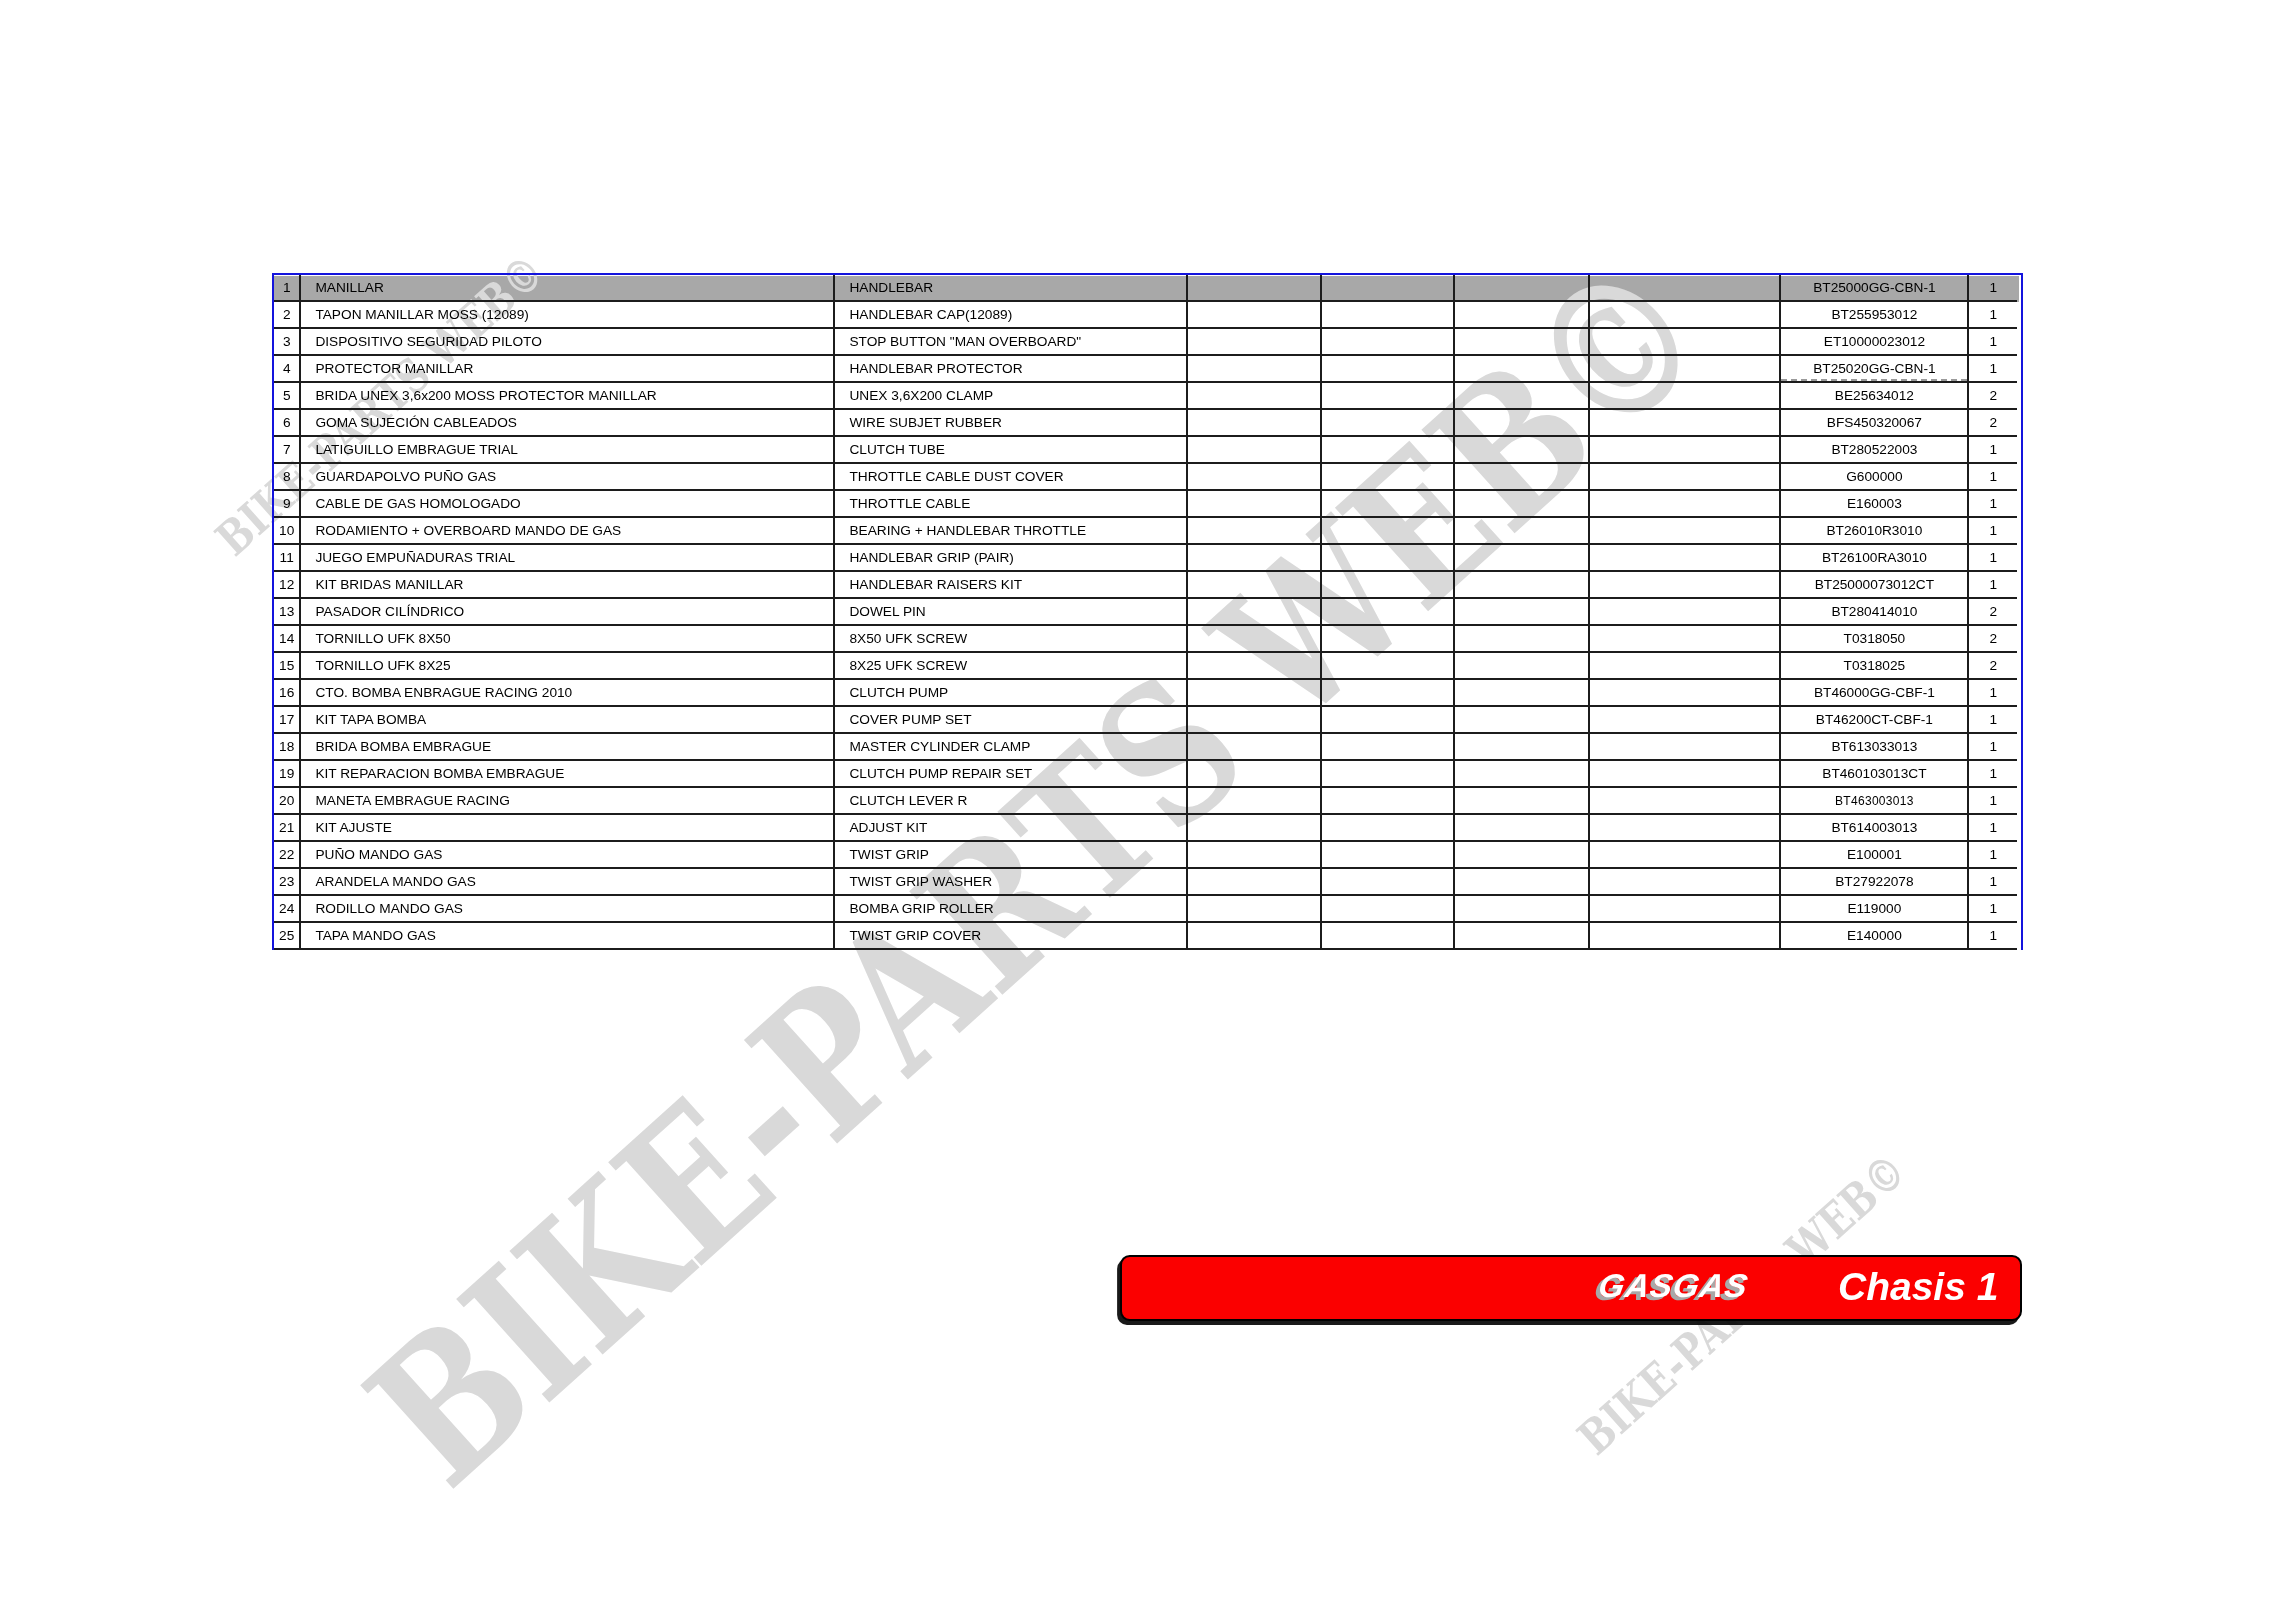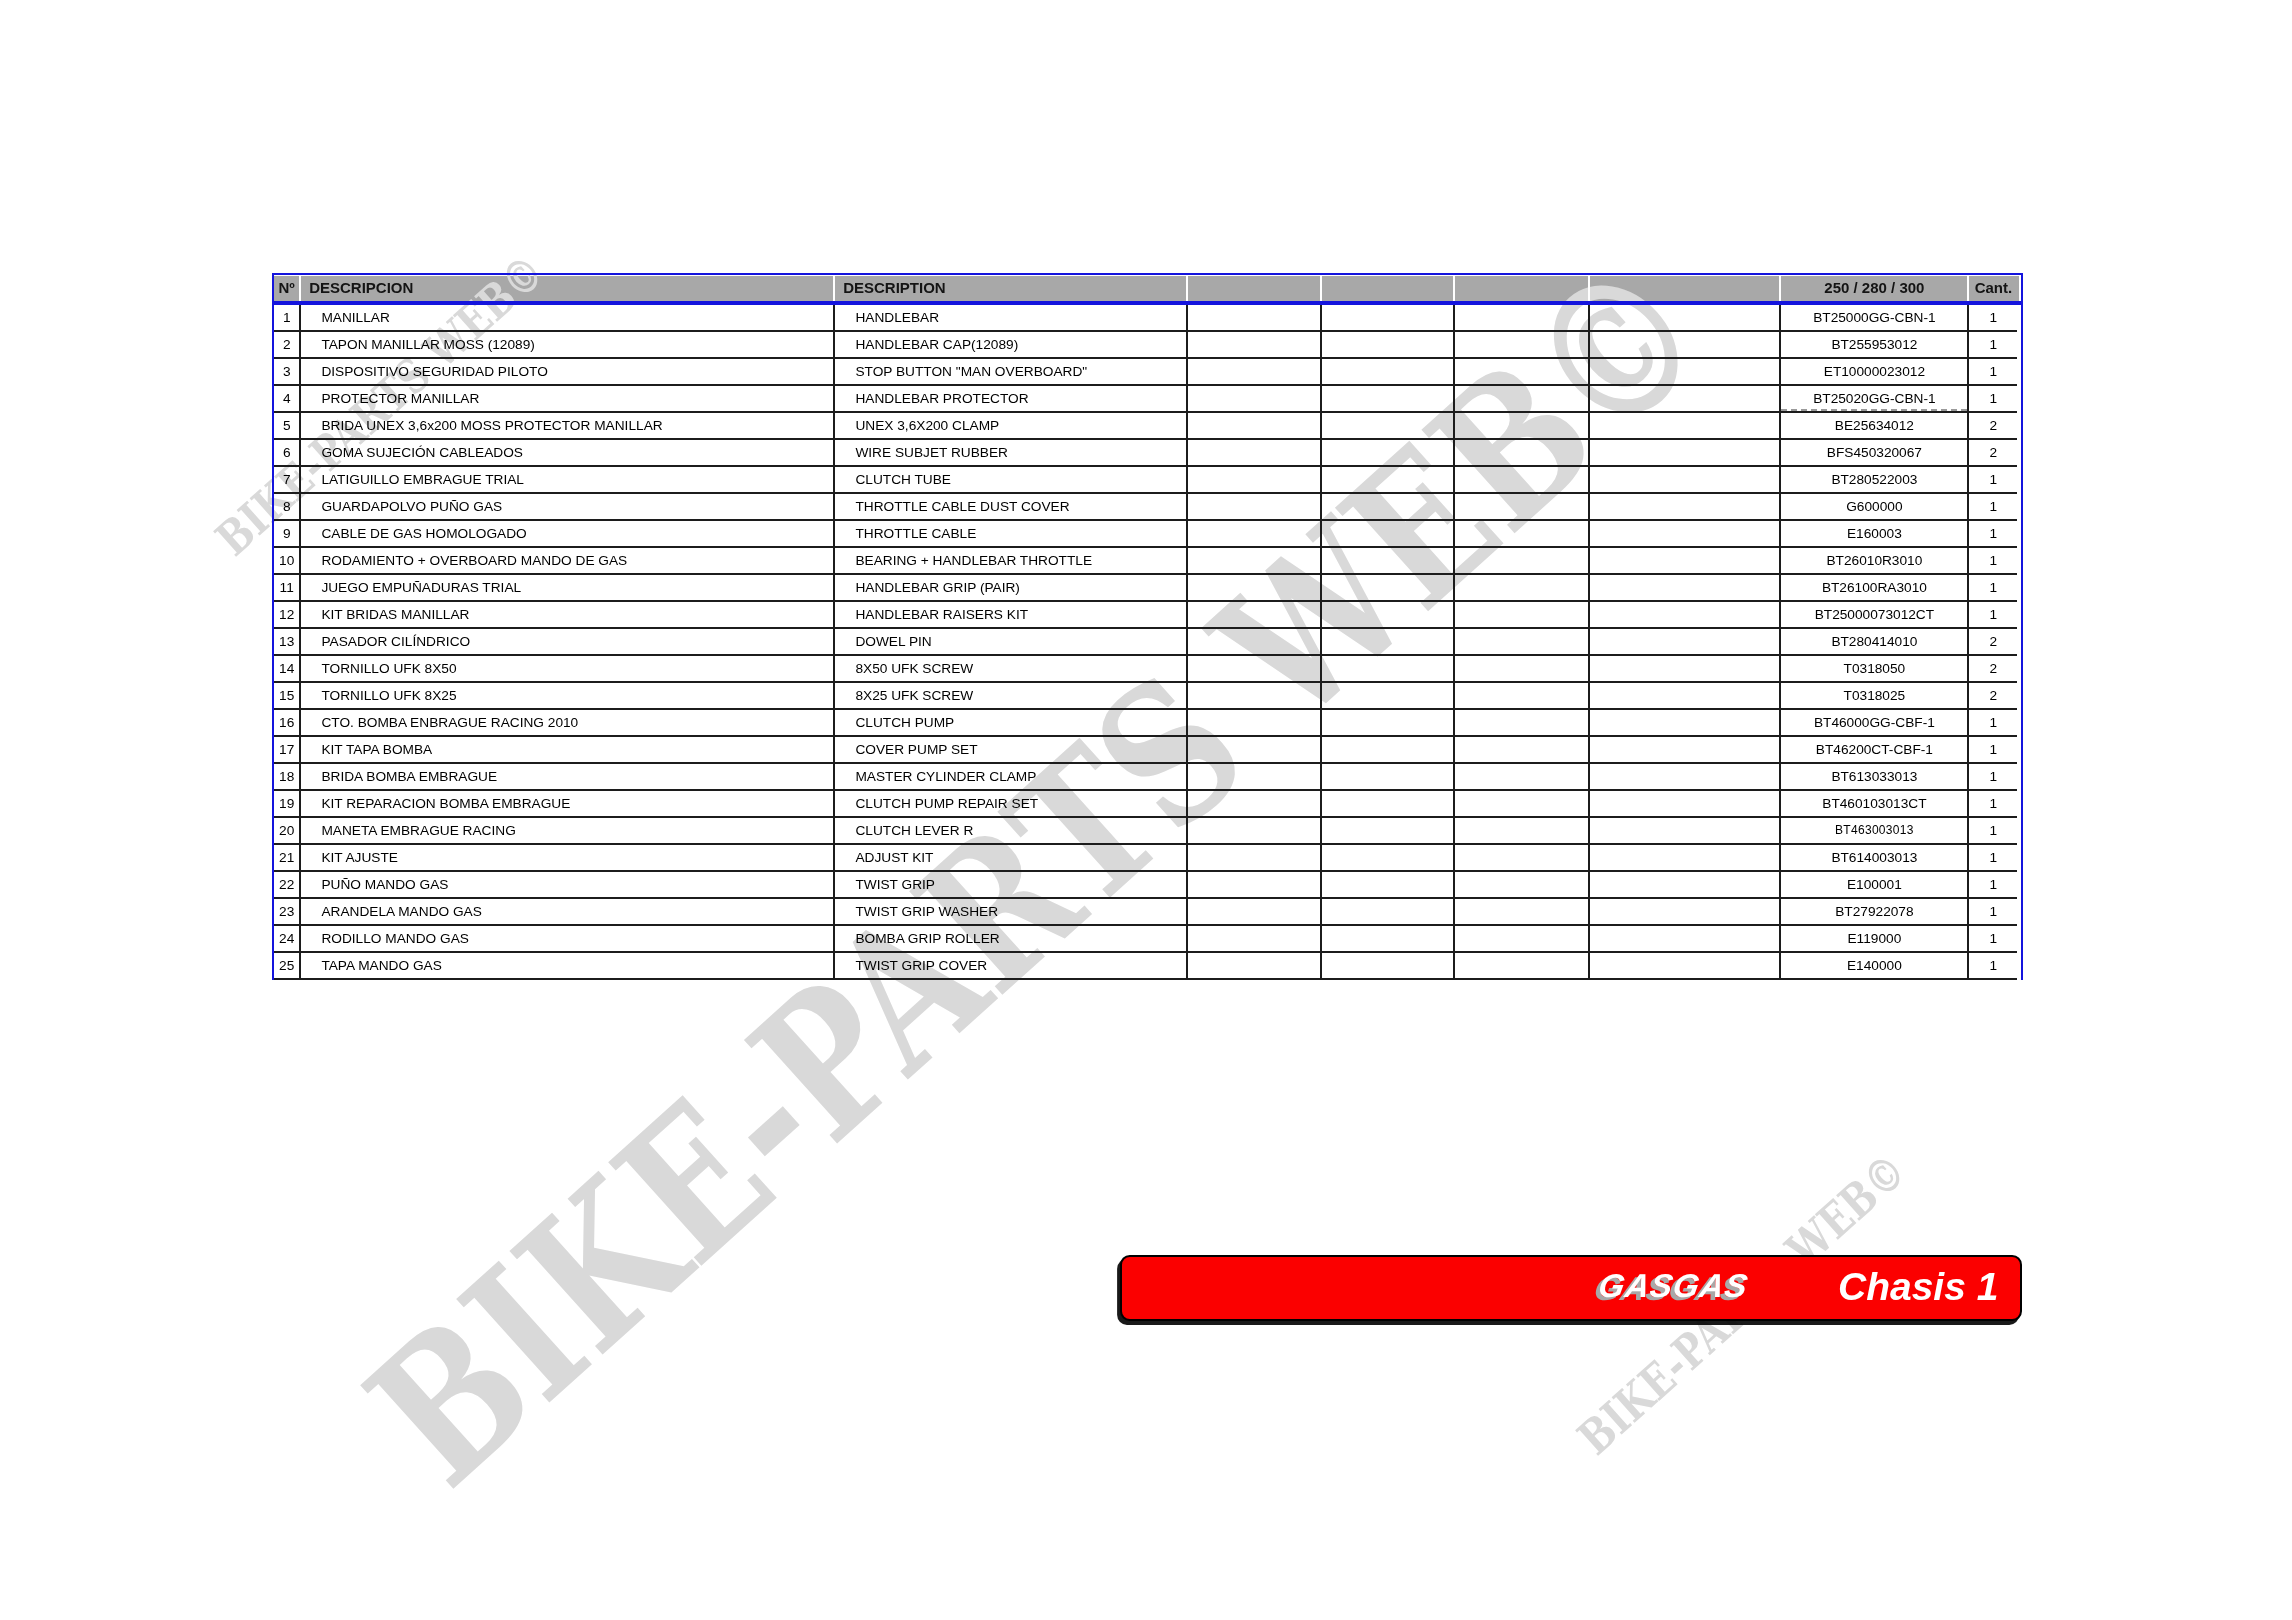--- a/index.html
+++ b/index.html
@@ -82,21 +82,21 @@
     position:relative;
     display:flex; align-items:center;
     box-sizing:border-box;
     border-right:2px solid #1c1c1c;
     border-bottom:2px solid #1c1c1c;
     font-size:13.7px; color:#000;
     overflow:hidden;
     white-space:nowrap;
   }
   .trow .c:last-child { border-right:none; }
-  .c.left { padding-left:20px; }
+  .c.left { padding-left:14px; }
   .c-part { font-size:13.2px; }
   .c-part.part-big { font-size:12px; letter-spacing:0.3px; }
   .c-part.artifact-dash::after {
     content:"";
     position:absolute; left:0; right:0; bottom:0;
     border-bottom:2px dashed #9a9a9a;
   }
 
   
   .banner {
@@ -134,31 +134,20 @@
 
 <div class="page">
 
   <div class="header-bg"></div>
 
   <div class="wm wm-big">BIKE-PARTS WEB©</div>
   <div class="wm wm-small wm-topleft">BIKE-PARTS WEB©</div>
   <div class="wm wm-small wm-bottomright">BIKE-PARTS WEB©</div>
 
   <div class="parts-table">
-    <div class="thead">
-      <div class="hc center">Nº</div>
-      <div class="hc left">DESCRIPCION</div>
-      <div class="hc left">DESCRIPTION</div>
-      <div class="hc"></div>
-      <div class="hc"></div>
-      <div class="hc"></div>
-      <div class="hc"></div>
-      <div class="hc center">250 / 280 / 300</div>
-      <div class="hc center">Cant.</div>
-    </div>
     <div class="tbody">
         <div class="trow">
     <div class="c center c-num">1</div>
     <div class="c left c-des">MANILLAR</div>
     <div class="c left c-den">HANDLEBAR</div>
     <div class="c c-e"></div>
     <div class="c c-e"></div>
     <div class="c c-e"></div>
     <div class="c c-e"></div>
     <div class="c center c-part">BT25000GG-CBN-1</div>

